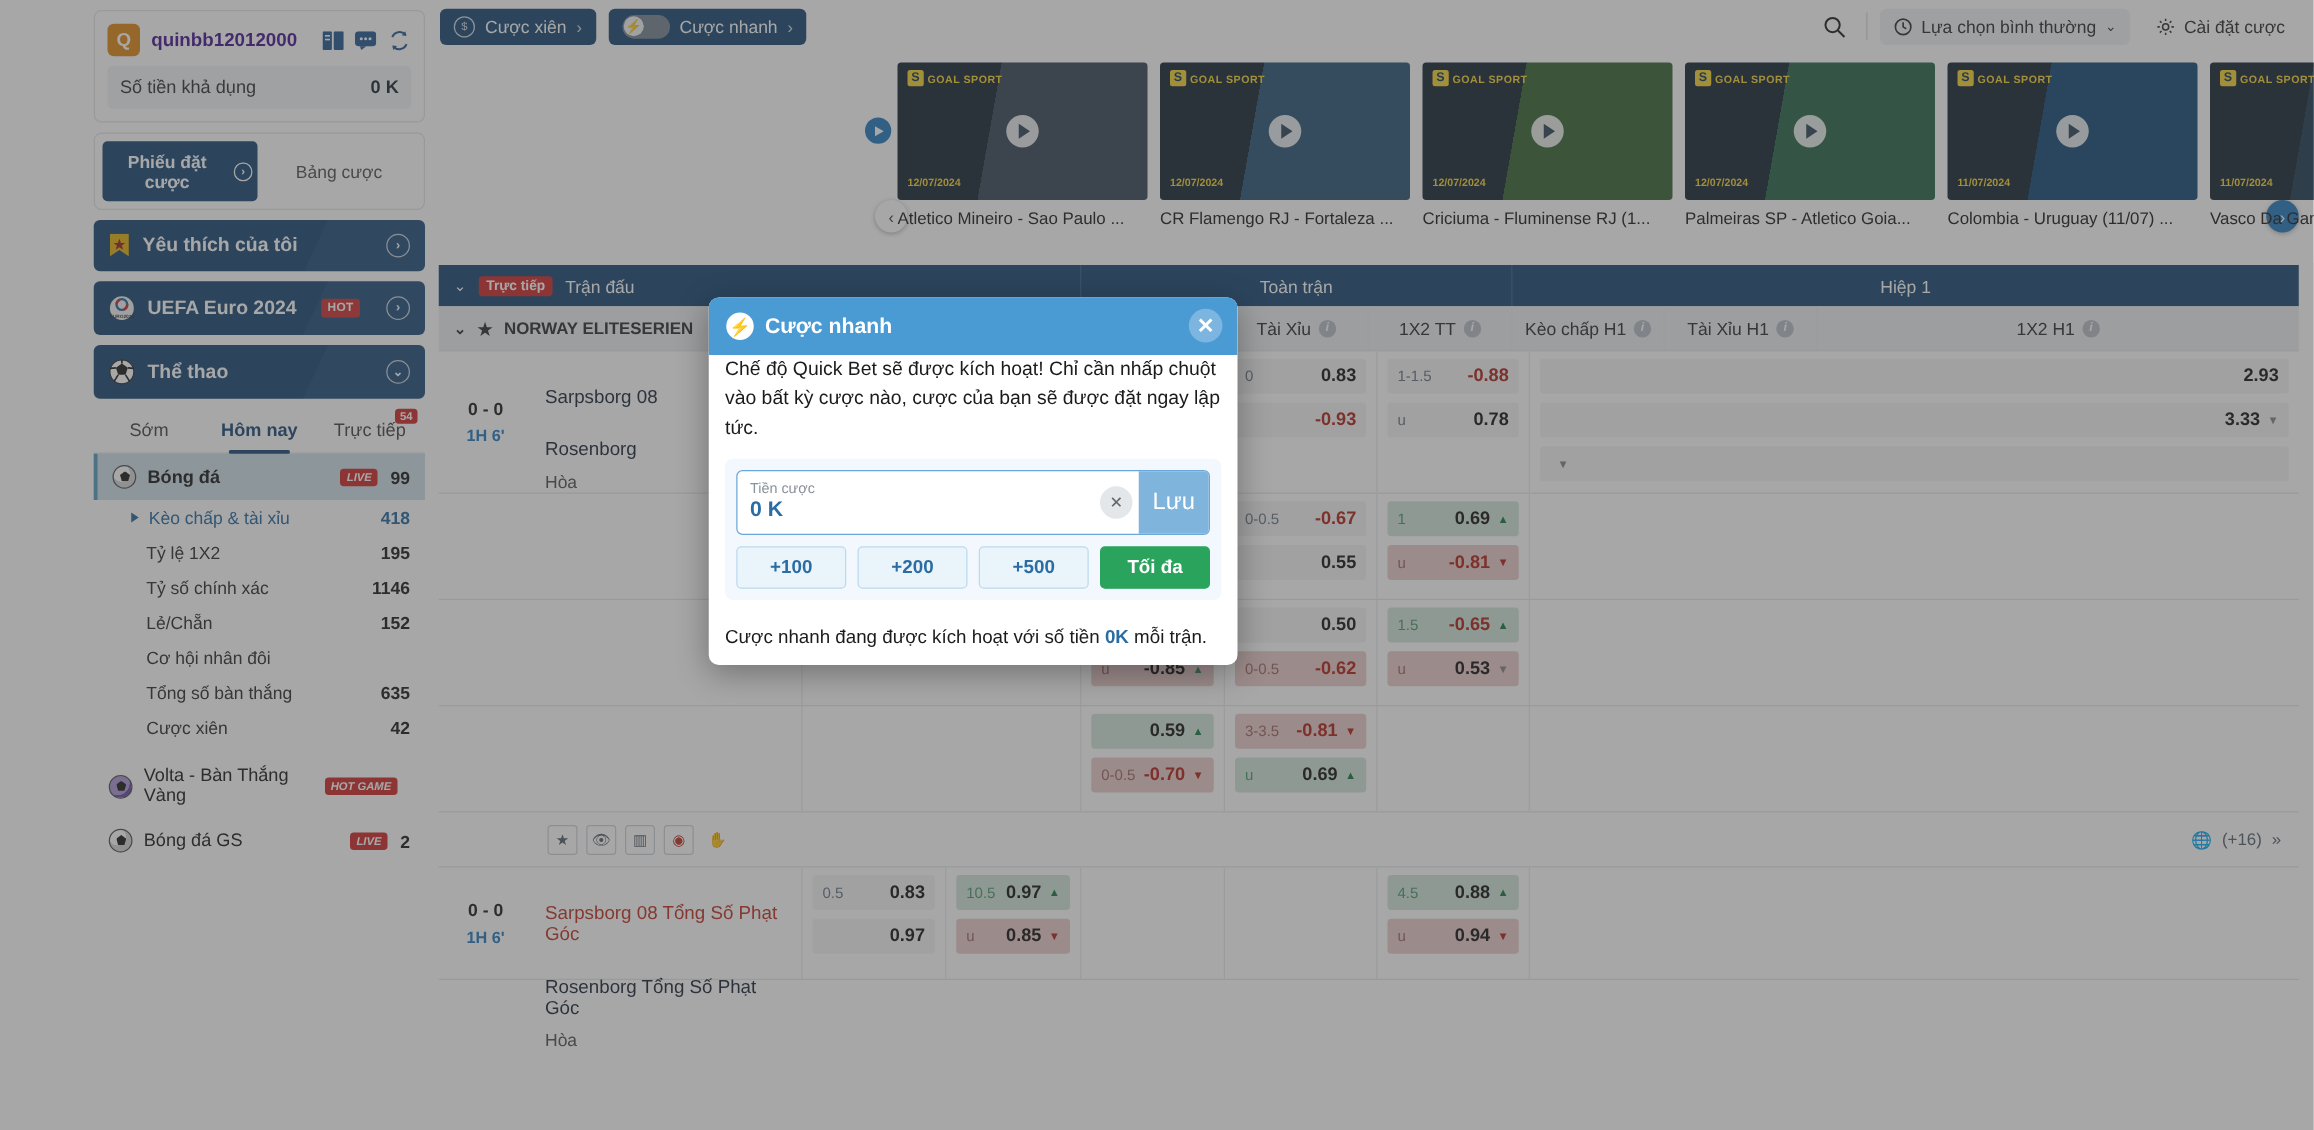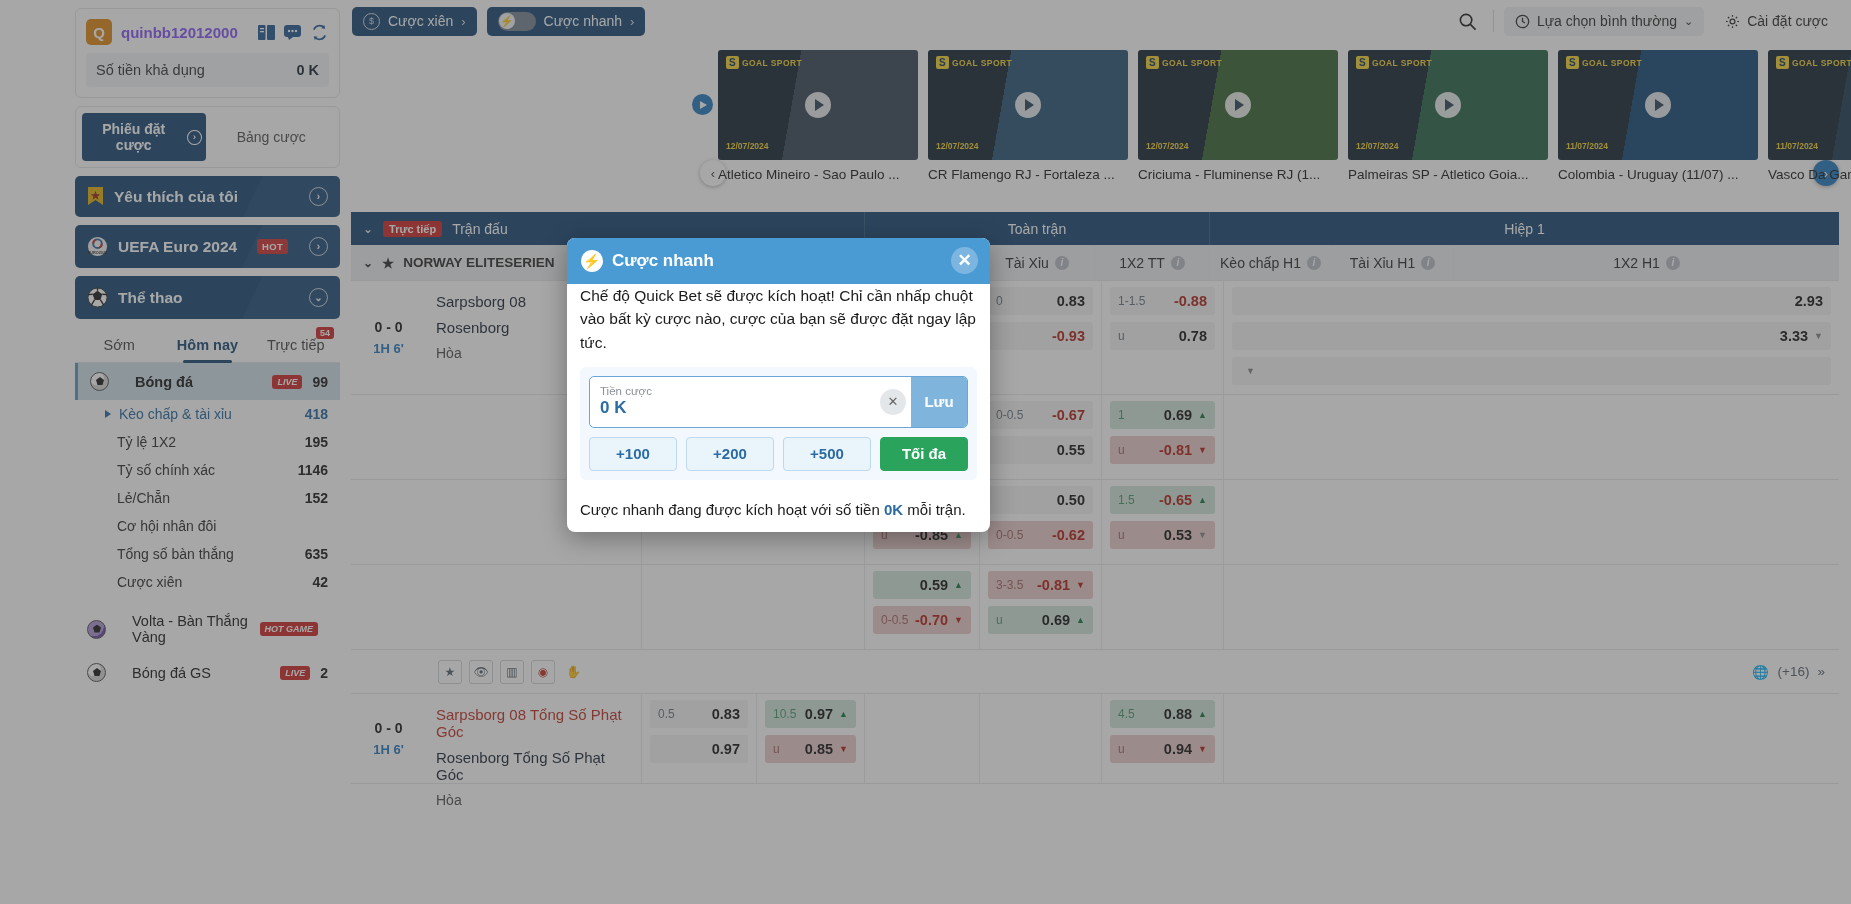--- a/index.html
+++ b/index.html
@@ -14,21 +14,21 @@
   
   #page { position:absolute; inset:0; background:#ffffff; }
 
   
   .sidebar { position:absolute; left:75px; top:0; width:265px; height:904px; background:#fff; }
   .sb-card { background:#fff; border:1px solid #e3e6ea; border-radius:6px; margin:8px 0; }
 
   .acct { display:flex; align-items:center; padding:10px 10px 8px 10px; }
   .acct-avatar { width:26px;height:26px;border-radius:5px;background:#e08a1e;color:#fff;
       font-weight:bold;font-size:15px;display:flex;align-items:center;justify-content:center;}
-  .acct-name { margin-left:9px; font-weight:bold; font-size:15px; color:#8b5cf6; flex:1;}
+  .acct-name { margin-left:9px; font-weight:bold; font-size:15px; color:#4c1d95; flex:1;}
   .acct-icon { margin-left:9px; color:#2b5d96; display:flex; align-items:center;}
   .balance { display:flex; align-items:center; justify-content:space-between;
       background:#f2f4f7; margin:0 10px 10px 10px; padding:9px 10px; border-radius:4px; }
   .balance-label{ font-size:14.5px;color:#3a3a3a;}
   .balance-val{ font-size:14.5px;font-weight:bold;color:#1f2b3a;}
 
   .tabsel { display:flex; padding:6px; gap:4px;}
   .tabsel .t { flex:1; text-align:center; padding:8px 4px; font-size:14px; border-radius:4px;
       display:flex;align-items:center;justify-content:center;gap:6px;color:#555;}
   .tabsel .t.active { background:#1f4e79; color:#fff; font-weight:bold; }
@@ -49,21 +49,21 @@
 
   .sport-tabs{display:flex;border-bottom:1px solid #e0e3e7;}
   .sport-tabs .st{flex:1;text-align:center;padding:10px 2px 9px;font-size:14.5px;color:#4a4a4a;position:relative;}
   .sport-tabs .st.active{color:#1f4e79;font-weight:bold;}
   .sport-tabs .st.active::after{content:"";position:absolute;left:22%;right:22%;bottom:-1px;height:3px;background:#1f4e79;border-radius:2px;}
   .st .cnt{position:absolute;top:0px;right:6px;background:#d03030;color:#fff;font-size:9px;
       border-radius:3px;padding:1px 4px;font-weight:bold;}
 
   .sp-row{display:flex;align-items:center;padding:9px 12px;font-size:14.5px;}
   .sp-row.sel{background:#cfe0ea;border-left:3px solid #5b9ec4;font-weight:bold;}
-  .sp-row .nm{flex:1;margin-left:26px;}
+  .sp-row .nm{flex:1;margin-left:9px;}
   .sp-row .num{font-weight:bold;font-size:14px;}
   .live-badge{background:#d03030;color:#fff;font-size:9px;font-style:italic;font-weight:bold;
       border-radius:3px;padding:2px 5px;margin-right:10px;}
   .hotgame-badge{background:#d03030;color:#fff;font-size:9px;font-style:italic;font-weight:bold;
       border-radius:3px;padding:2px 5px;margin-right:10px;}
   .sub-row{display:flex;align-items:center;padding:6px 12px 6px 30px;font-size:14px;color:#333;}
   .sub-row .nm{flex:1;}
   .sub-row.link .nm{color:#2b6ca3;}
   .sub-row .num{font-weight:bold;color:#222;}
   .sub-row.link .num{color:#2b6ca3;}
@@ -131,21 +131,21 @@
   .sub-h .c.first{justify-content:flex-start;padding-left:12px;gap:9px;border-left:none;font-weight:bold;font-size:13.5px;}
   .infoi{width:14px;height:14px;border-radius:50%;background:#b9bfc6;color:#fff;font-size:10px;
       font-style:italic;display:flex;align-items:center;justify-content:center;font-weight:bold;}
   .league-row{background:#eceef0;}
 
   .mrow{display:flex;border-bottom:1px solid #e4e7ea;}
   .m-left{width:75px;display:flex;flex-direction:column;align-items:center;justify-content:center;
       font-size:14px;font-weight:bold;color:#222;gap:6px;}
   .m-left .t{color:#2b7dc0;font-size:13px;}
   .m-teams{width:215px;padding:12px 10px;display:flex;flex-direction:column;gap:9px;font-size:15px;}
-  .m-teams .ln{color:#1f2b3a;}
+  .m-teams .ln{color:#1f2b3a;margin-top:16px;}
   .m-teams .ln.red{color:#c0392b;}
   .m-teams .draw{color:#555;font-size:14px;}
   .ocell{flex:1;border-left:1px solid #e9ecef;padding:6px 8px;display:flex;flex-direction:column;gap:7px;}
   .obox{height:28px;border-radius:3px;display:flex;align-items:center;padding:0 8px;font-size:14.5px;}
   .obox .hc{font-size:12px;color:#6b7a86;}
   .obox .v{flex:1;text-align:right;font-weight:bold;color:#1b1b1b;}
   .obox .ar{margin-left:6px;font-size:9px;}
   .up{background:#d4e6dd;} .dn{background:#eccccc;}
   .up .ar{color:#1e7a46;} .dn .ar{color:#b3281e;}
   .dn .v{color:#b3281e;} .dn .hc{color:#a06a66;}
@@ -171,21 +171,21 @@
   .modal-body{padding:0 13px 12px 13px;}
   .mtext{font-size:15.5px;line-height:1.5;color:#1b1b1b;}
   .stakebox{background:#f2f8fd;border-radius:6px;padding:9px;margin-top:13px;}
   .stakefield{border:1px solid #6aa7d8;border-radius:5px;background:#fff;height:52px;
       display:flex;align-items:stretch;position:relative;}
   .sf-inner{flex:1;padding:6px 10px;display:flex;flex-direction:column;justify-content:center;}
   .sf-label{font-size:11.5px;color:#8a9199;}
   .sf-val{font-size:17px;font-weight:bold;color:#2b6ca3;margin-top:1px;}
   .sf-clear{width:26px;height:26px;border-radius:50%;background:#e4e7ea;color:#666;align-self:center;
       display:flex;align-items:center;justify-content:center;font-size:13px;margin-right:5px;}
-  .sf-save{background:#7fb4dd;color:#fff;font-size:15px;font-weight:bold;width:56px;
+  .sf-save{background:#7fb4dd;color:#fff;font-size:19px;font-weight:normal;width:56px;
       display:flex;align-items:center;justify-content:center;border-radius:0 4px 4px 0;}
   .qbtns{display:flex;gap:9px;margin-top:9px;}
   .qb{flex:1;height:34px;border:1px solid #bcd9ef;background:#eaf4fb;color:#2b6ca3;
       font-weight:bold;font-size:15px;border-radius:4px;display:flex;align-items:center;justify-content:center;}
   .qb.max{background:#2aa45c;border-color:#2aa45c;color:#fff;}
   .mfoot{padding:9px 13px 14px;font-size:15px;color:#1b1b1b;}
   .mfoot b{color:#2b6ca3;}
 </style>
 </head>
 <body>

